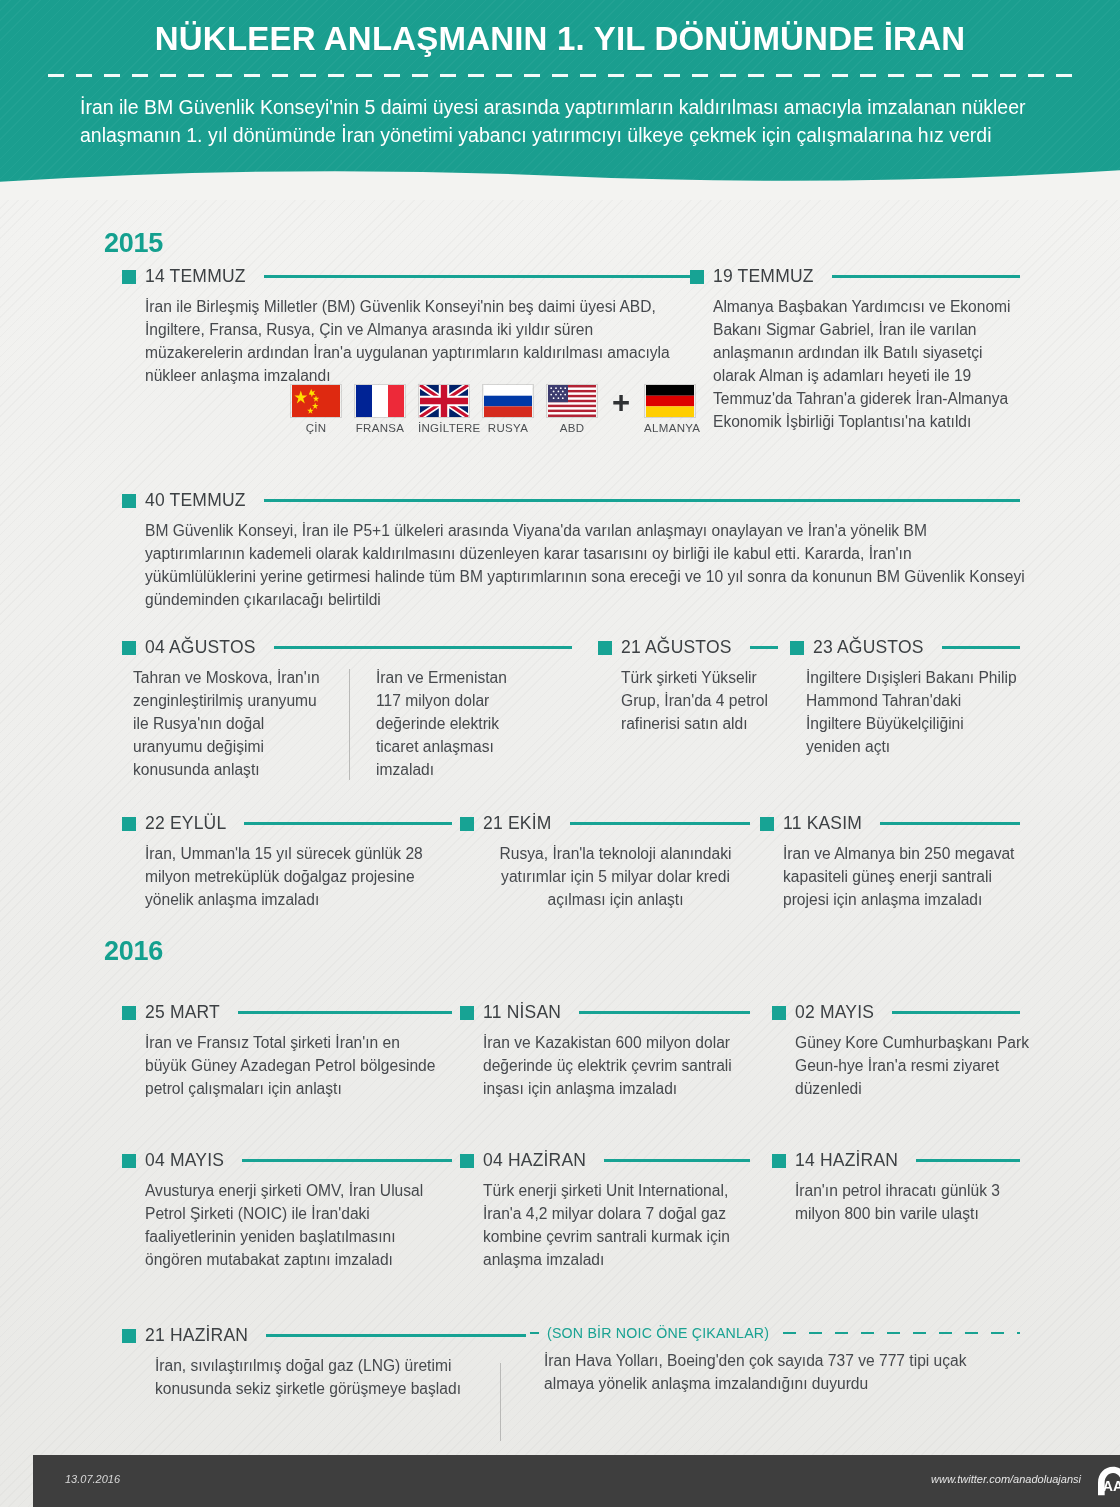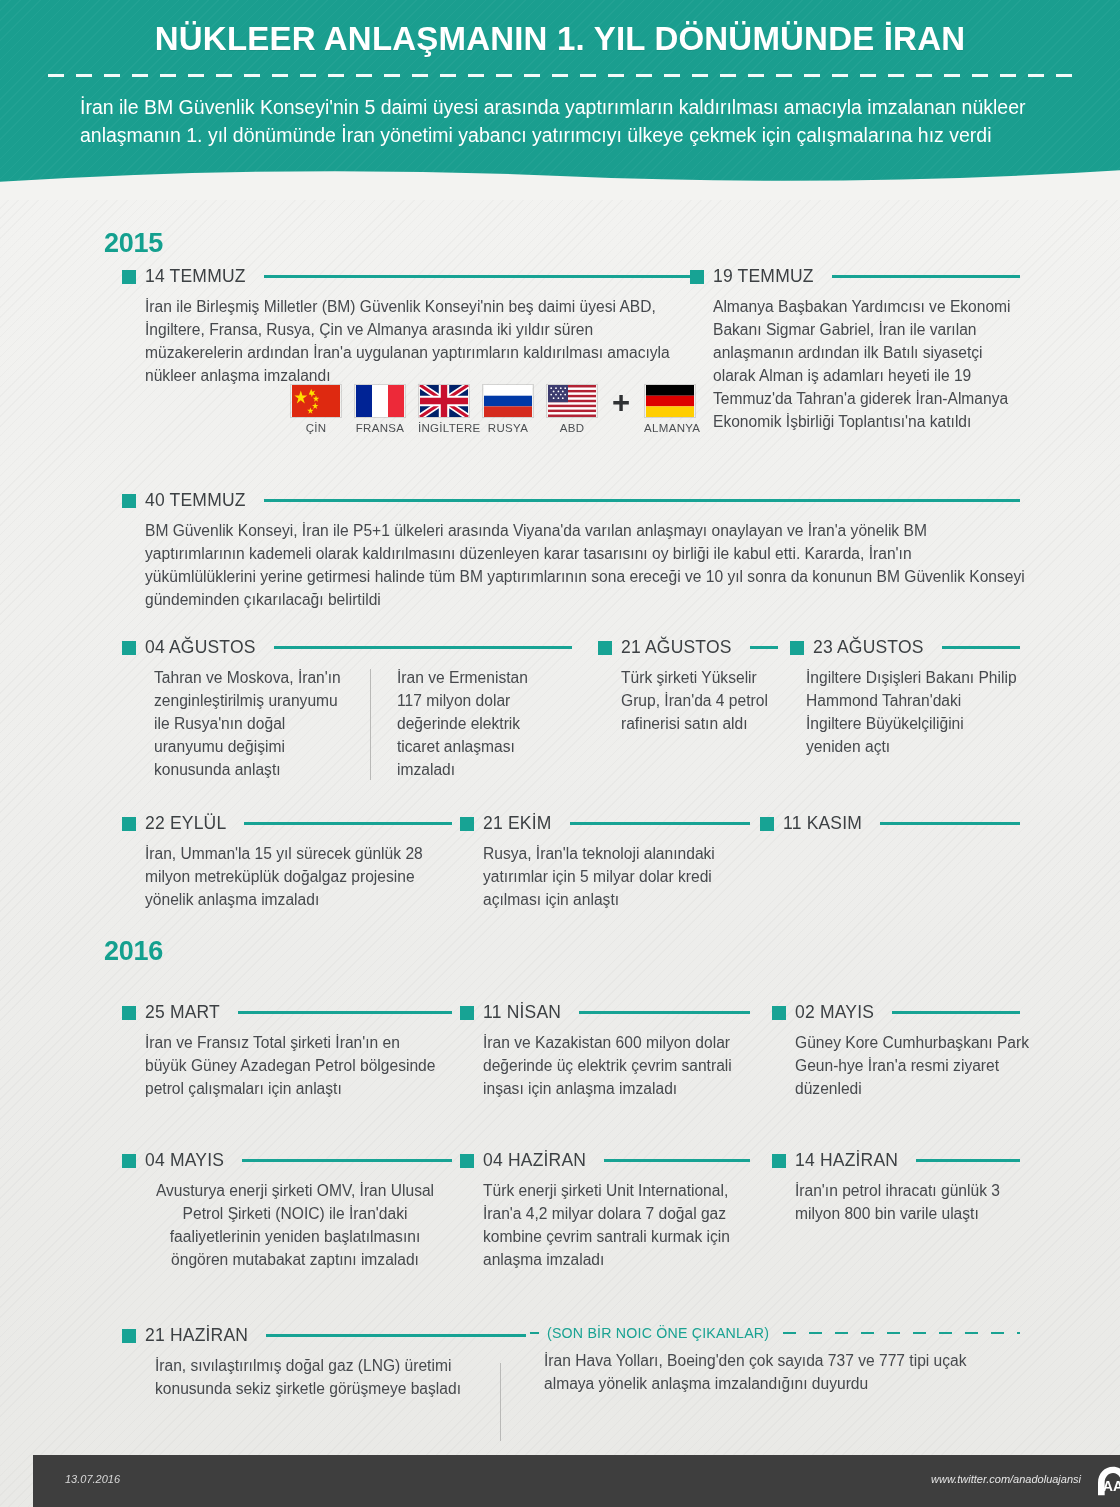--- a/index.html
+++ b/index.html
@@ -73,21 +73,21 @@
     color:#3c4043;font-size:17.5px;font-weight:400;letter-spacing:0.2px;
     white-space:nowrap;
   }
   .rule{
     flex:1 1 auto;height:3px;background:#17a394;margin-left:9px;min-width:10px;
   }
   .evt-body{
     margin-top:9px;margin-left:23px;
     color:#46494d;font-size:15.6px;line-height:1.47;
   }
-  .split{display:flex;margin-top:9px;margin-left:32px;}
+  .split{display:flex;margin-top:9px;margin-left:11px;}
   .split .col{color:#46494d;font-size:15.6px;line-height:1.47;}
   .vdiv{width:1px;background:#b9b9b7;margin:2px 26px 2px 26px;flex:0 0 1px;}
 
   
   .flags{
     position:absolute;display:flex;align-items:flex-end;gap:12px;
   }
   .flag-item{width:52px;text-align:center;}
   .flag{
     width:52px;height:34px;display:block;border:1px solid rgba(0,0,0,0.12);box-sizing:border-box;
@@ -289,29 +289,30 @@
       </div>
       <div class="evt-body" style="width:300px;">İran, Umman'la 15 yıl sürecek günlük 28 milyon metreküplük doğalgaz projesine yönelik anlaşma imzaladı</div>
     </div>
 
     <div class="evt" style="left:460px;top:613px;width:290px;">
       <div class="evt-head">
         <span class="bullet"></span>
         <span class="evt-date">21 EKİM</span>
         <span class="rule"></span>
       </div>
-      <div class="evt-body" style="width:265px;">Rusya, İran'la teknoloji alanındaki yatırımlar için 5 milyar dolar kredi açılması için anlaştı</div>
+      <div class="evt-body" style="width:265px;text-align:center;">Rusya, İran'la teknoloji alanındaki yatırımlar için 5 milyar dolar kredi açılması için anlaştı</div>
     </div>
 
     <div class="evt" style="left:760px;top:613px;width:260px;">
       <div class="evt-head">
         <span class="bullet"></span>
         <span class="evt-date">11 KASIM</span>
         <span class="rule"></span>
       </div>
+      <div class="evt-body" style="width:245px;">İran ve Almanya bin 250 megavat kapasiteli güneş enerji santrali projesi için anlaşma imzaladı</div>
     </div>
 
     <div class="year" style="left:104px;top:736px;">2016</div>
 
     <div class="evt" style="left:122px;top:802px;width:330px;">
       <div class="evt-head">
         <span class="bullet"></span>
         <span class="evt-date">25 MART</span>
         <span class="rule"></span>
       </div>
@@ -329,21 +330,21 @@
 
     <div class="evt" style="left:772px;top:802px;width:248px;">
       <div class="evt-head">
         <span class="bullet"></span>
         <span class="evt-date">02 MAYIS</span>
         <span class="rule"></span>
       </div>
       <div class="evt-body" style="width:235px;">Güney Kore Cumhurbaşkanı Park Geun-hye İran'a resmi ziyaret düzenledi</div>
     </div>
 
-    <div class="evt" style="left:122px;top:950px;width:330px;text-align:center;">
+    <div class="evt" style="left:122px;top:950px;width:330px;">
       <div class="evt-head">
         <span class="bullet"></span>
         <span class="evt-date">04 MAYIS</span>
         <span class="rule"></span>
       </div>
       <div class="evt-body" style="width:300px;">Avusturya enerji şirketi OMV, İran Ulusal Petrol Şirketi (NOIC) ile İran'daki faaliyetlerinin yeniden başlatılmasını öngören mutabakat zaptını imzaladı</div>
     </div>
 
     <div class="evt" style="left:460px;top:950px;width:290px;">
       <div class="evt-head">

